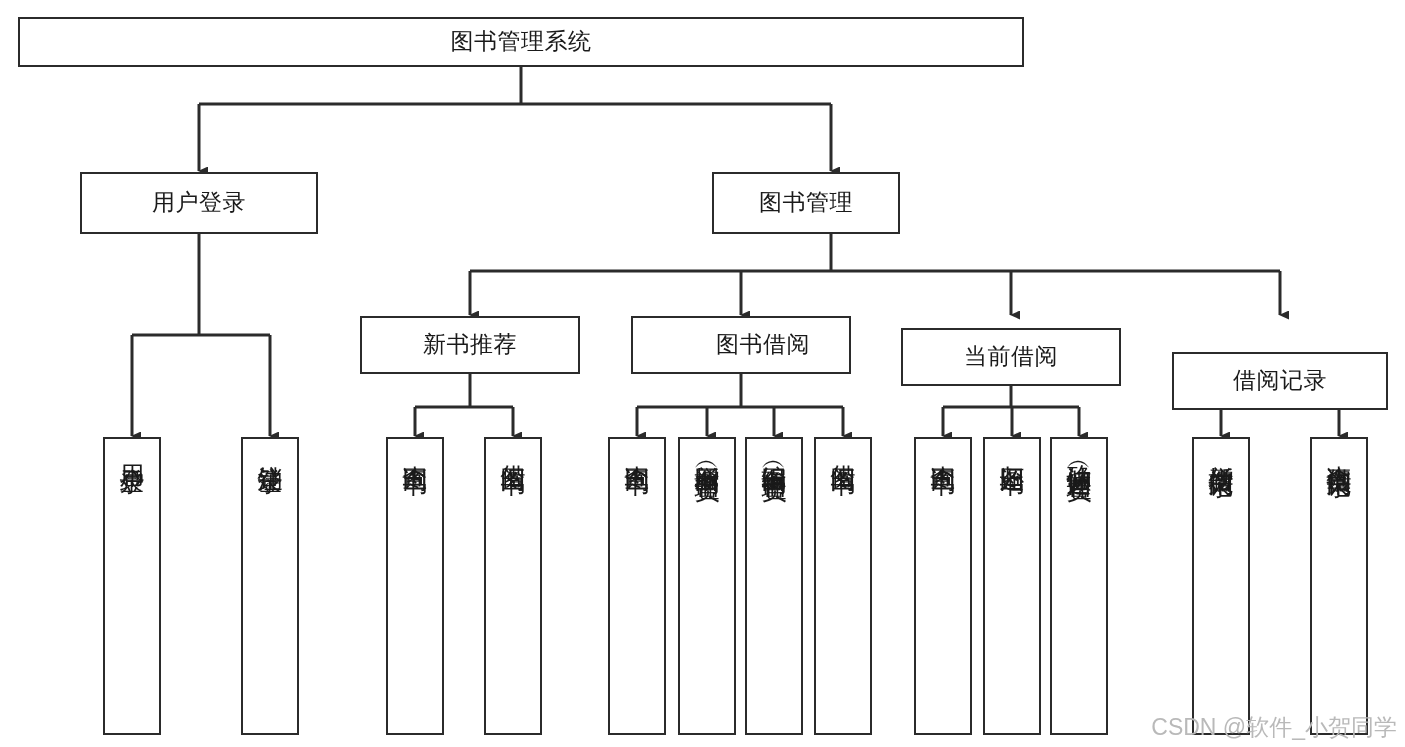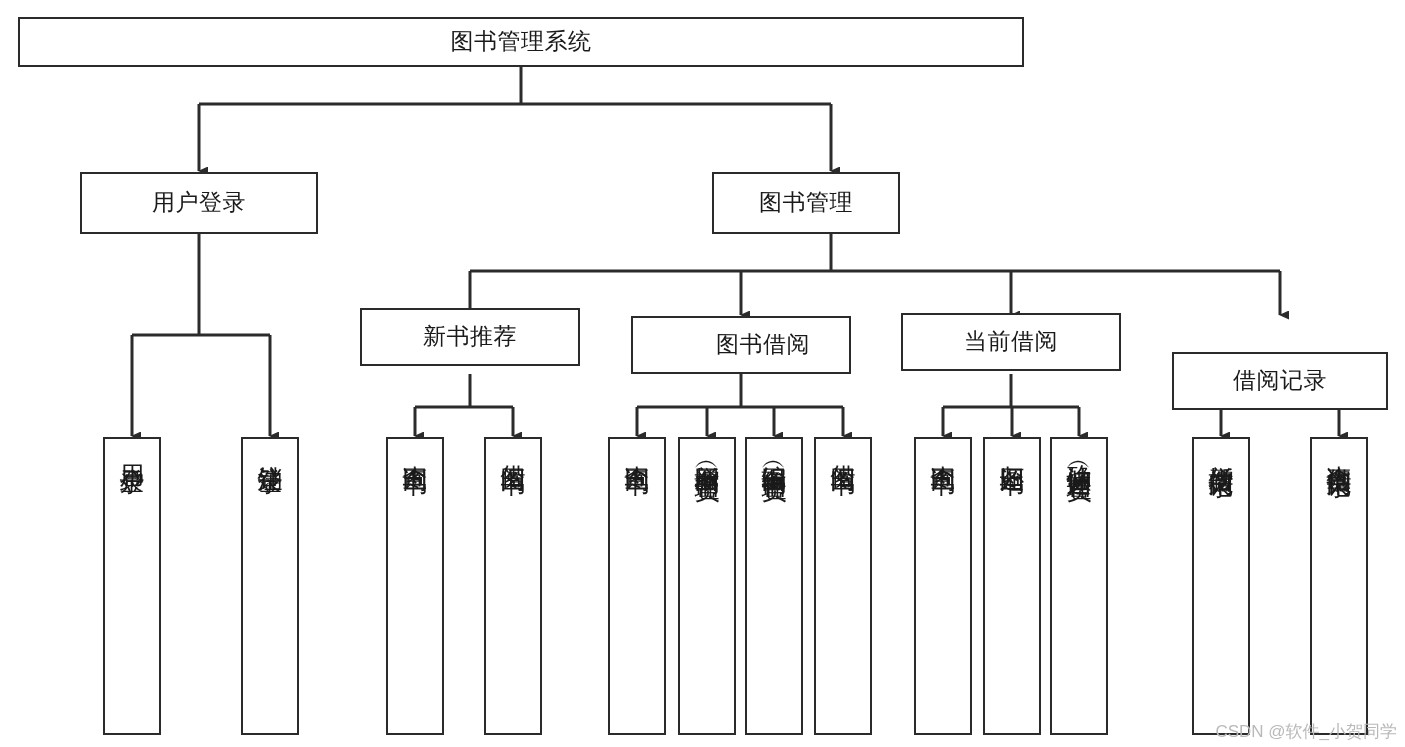--- a/index.html
+++ b/index.html
@@ -54,21 +54,21 @@
     writing-mode: vertical-rl;
     text-orientation: upright;
     font-size: 25px;
     letter-spacing: 2px;
     line-height: 1;
   }
   .watermark {
     position: absolute;
     right: 8px;
     bottom: 4px;
-    font-size: 17px;
+    font-size: 23px;
     color: #b9b9b9;
     white-space: nowrap;
     pointer-events: none;
   }
 </style>
 </head>
 <body>
 
 <div id="diagram-root">
 
@@ -118,27 +118,27 @@
   <div id="nodes-layer">
       <div class="node-box node-horizontal" style="left: 18px; top: 17px; width: 1006px; height: 50px;">
         <div class="node-label">图书管理系统</div>
       </div>
       <div class="node-box node-horizontal" style="left: 80px; top: 172px; width: 238px; height: 62px;">
         <div class="node-label">用户登录</div>
       </div>
       <div class="node-box node-horizontal" style="left: 712px; top: 172px; width: 188px; height: 62px;">
         <div class="node-label">图书管理</div>
       </div>
-      <div class="node-box node-horizontal" style="left: 360px; top: 308px; width: 220px; height: 58px;">
+      <div class="node-box node-horizontal" style="left: 360px; top: 316px; width: 220px; height: 58px;">
         <div class="node-label">新书推荐</div>
       </div>
       <div class="node-box node-horizontal" style="left: 631px; top: 316px; width: 220px; height: 58px; padding-left: 44px;">
         <div class="node-label">图书借阅</div>
       </div>
-      <div class="node-box node-horizontal" style="left: 901px; top: 313px; width: 220px; height: 58px;">
+      <div class="node-box node-horizontal" style="left: 901px; top: 328px; width: 220px; height: 58px;">
         <div class="node-label">当前借阅</div>
       </div>
       <div class="node-box node-horizontal" style="left: 1172px; top: 316px; width: 216px; height: 58px; margin-top: 36px;">
         <div class="node-label">借阅记录</div>
       </div>
       <div class="node-box node-vertical" style="left: 103px; top: 437px; width: 58px; height: 298px;">
         <div class="node-label">用户登录</div>
       </div>
       <div class="node-box node-vertical" style="left: 241px; top: 437px; width: 58px; height: 298px;">
         <div class="node-label">注销登录</div>

